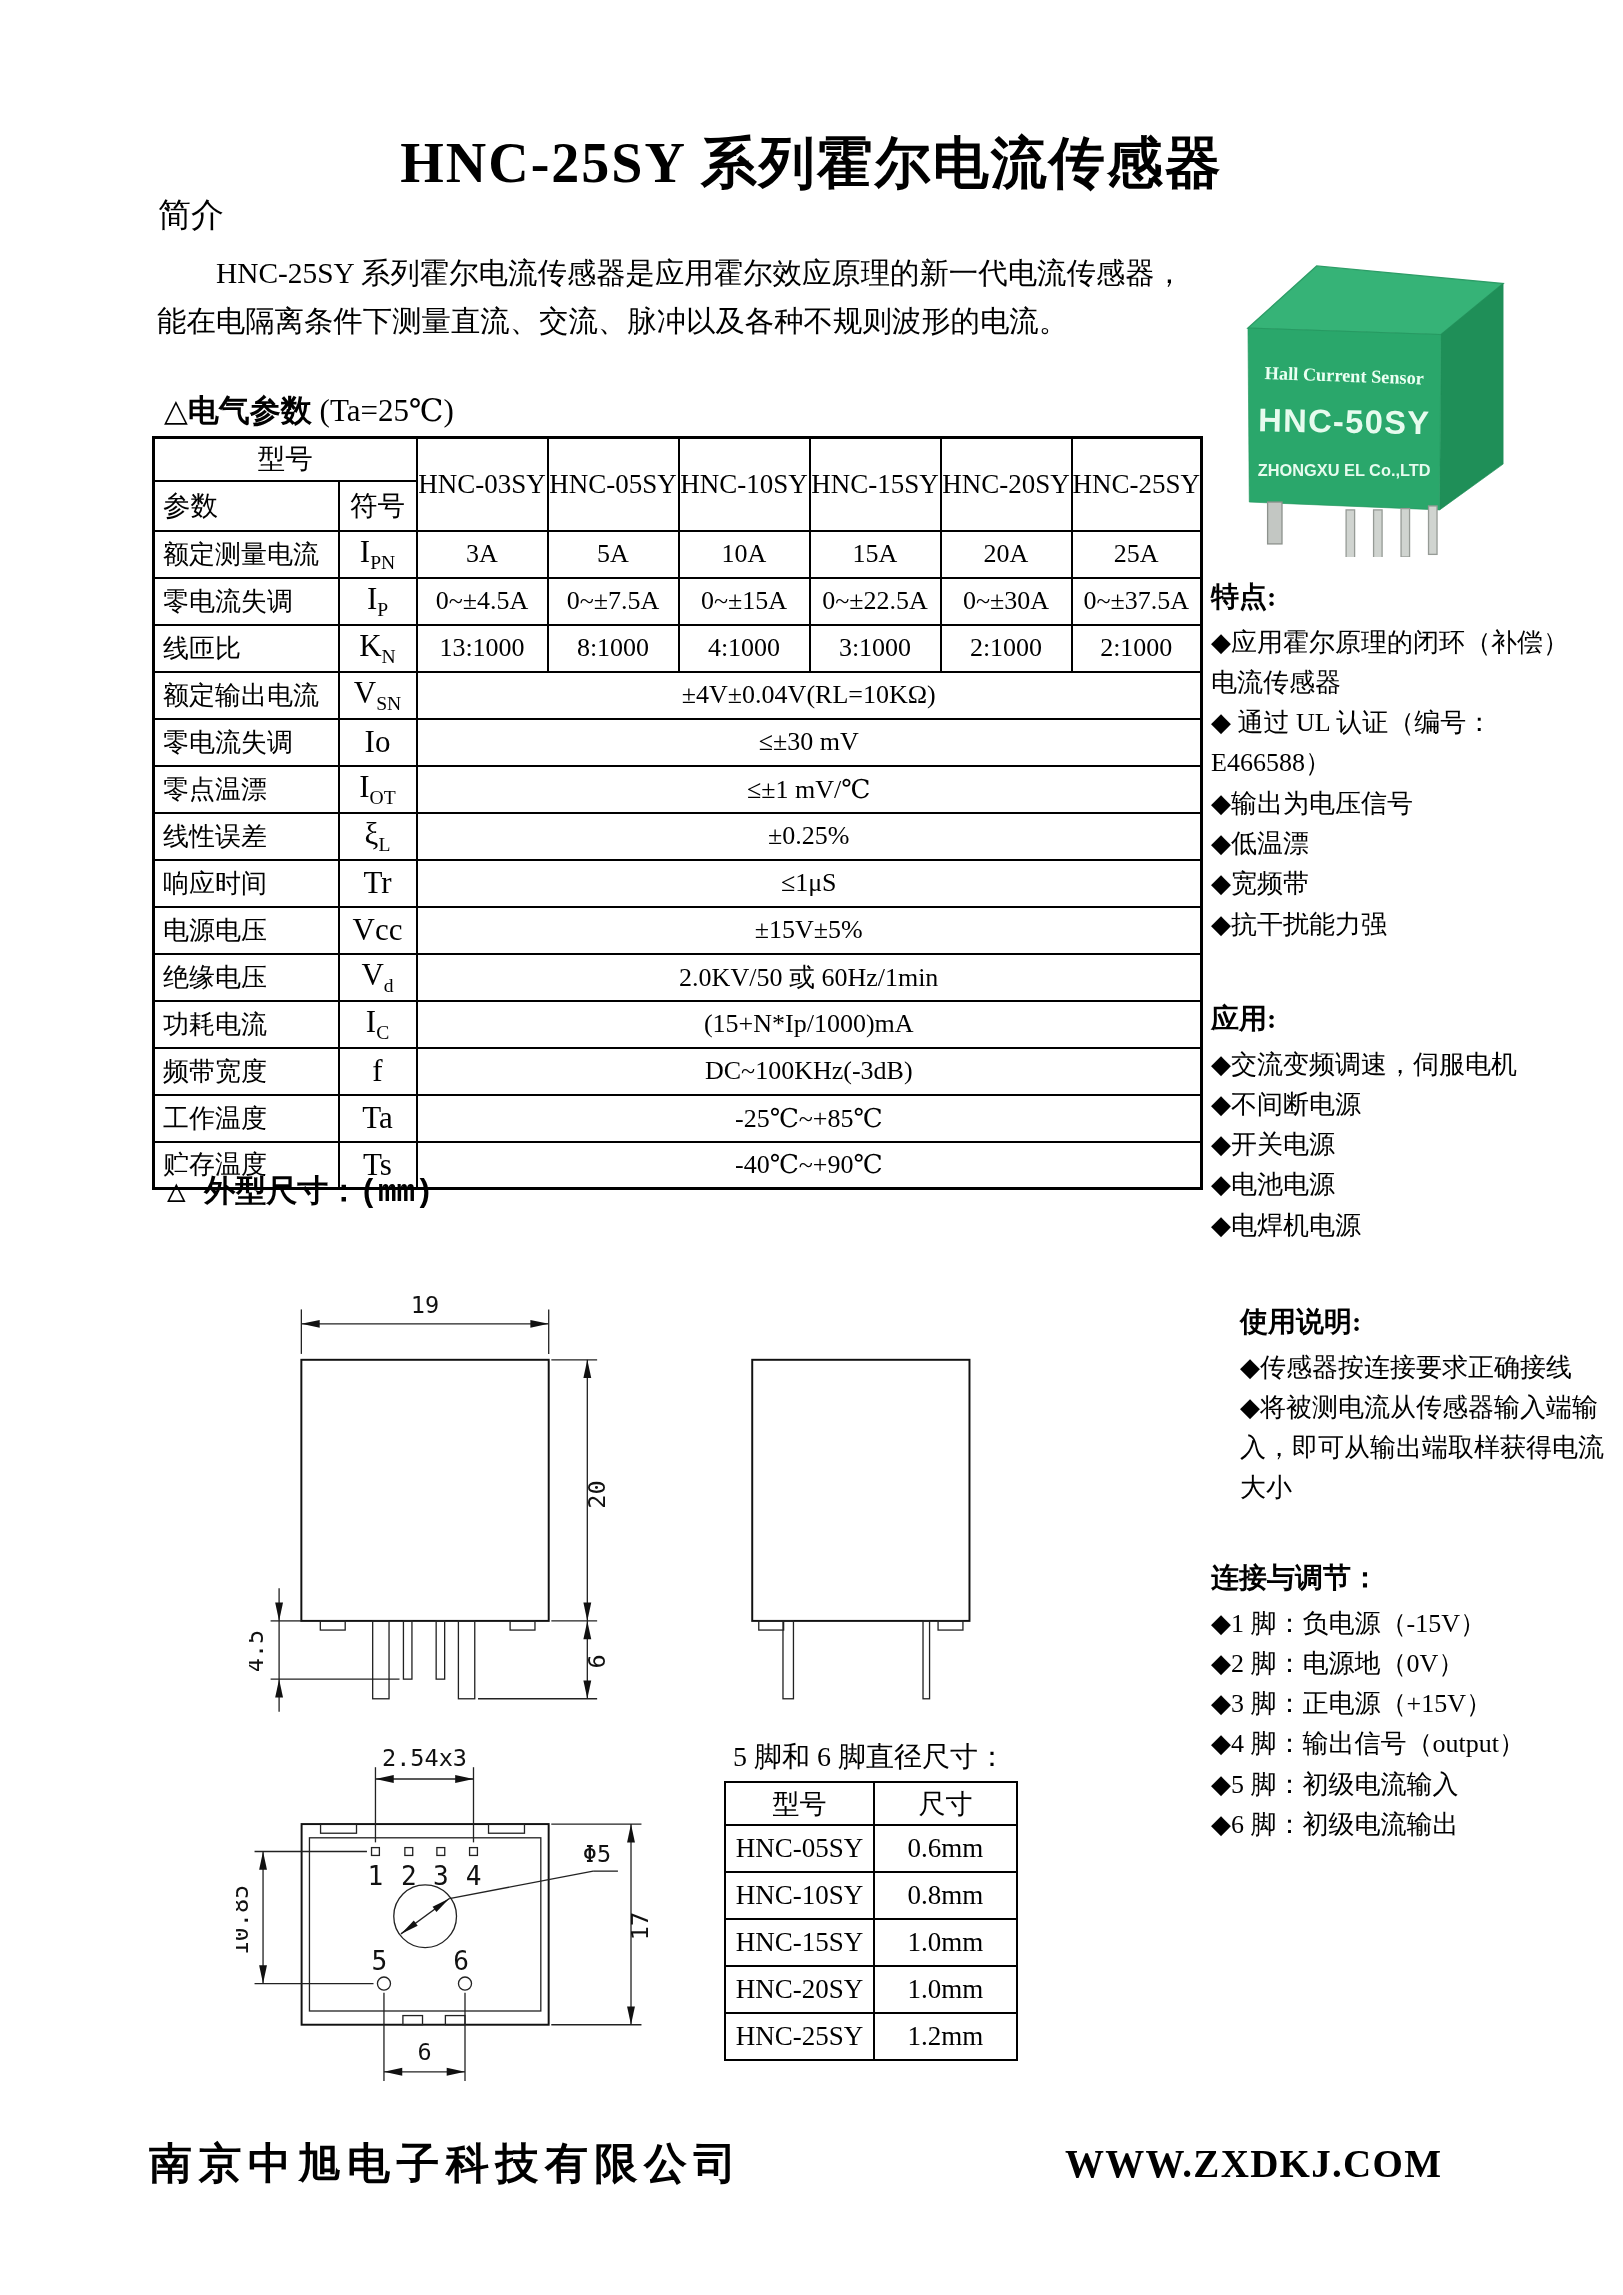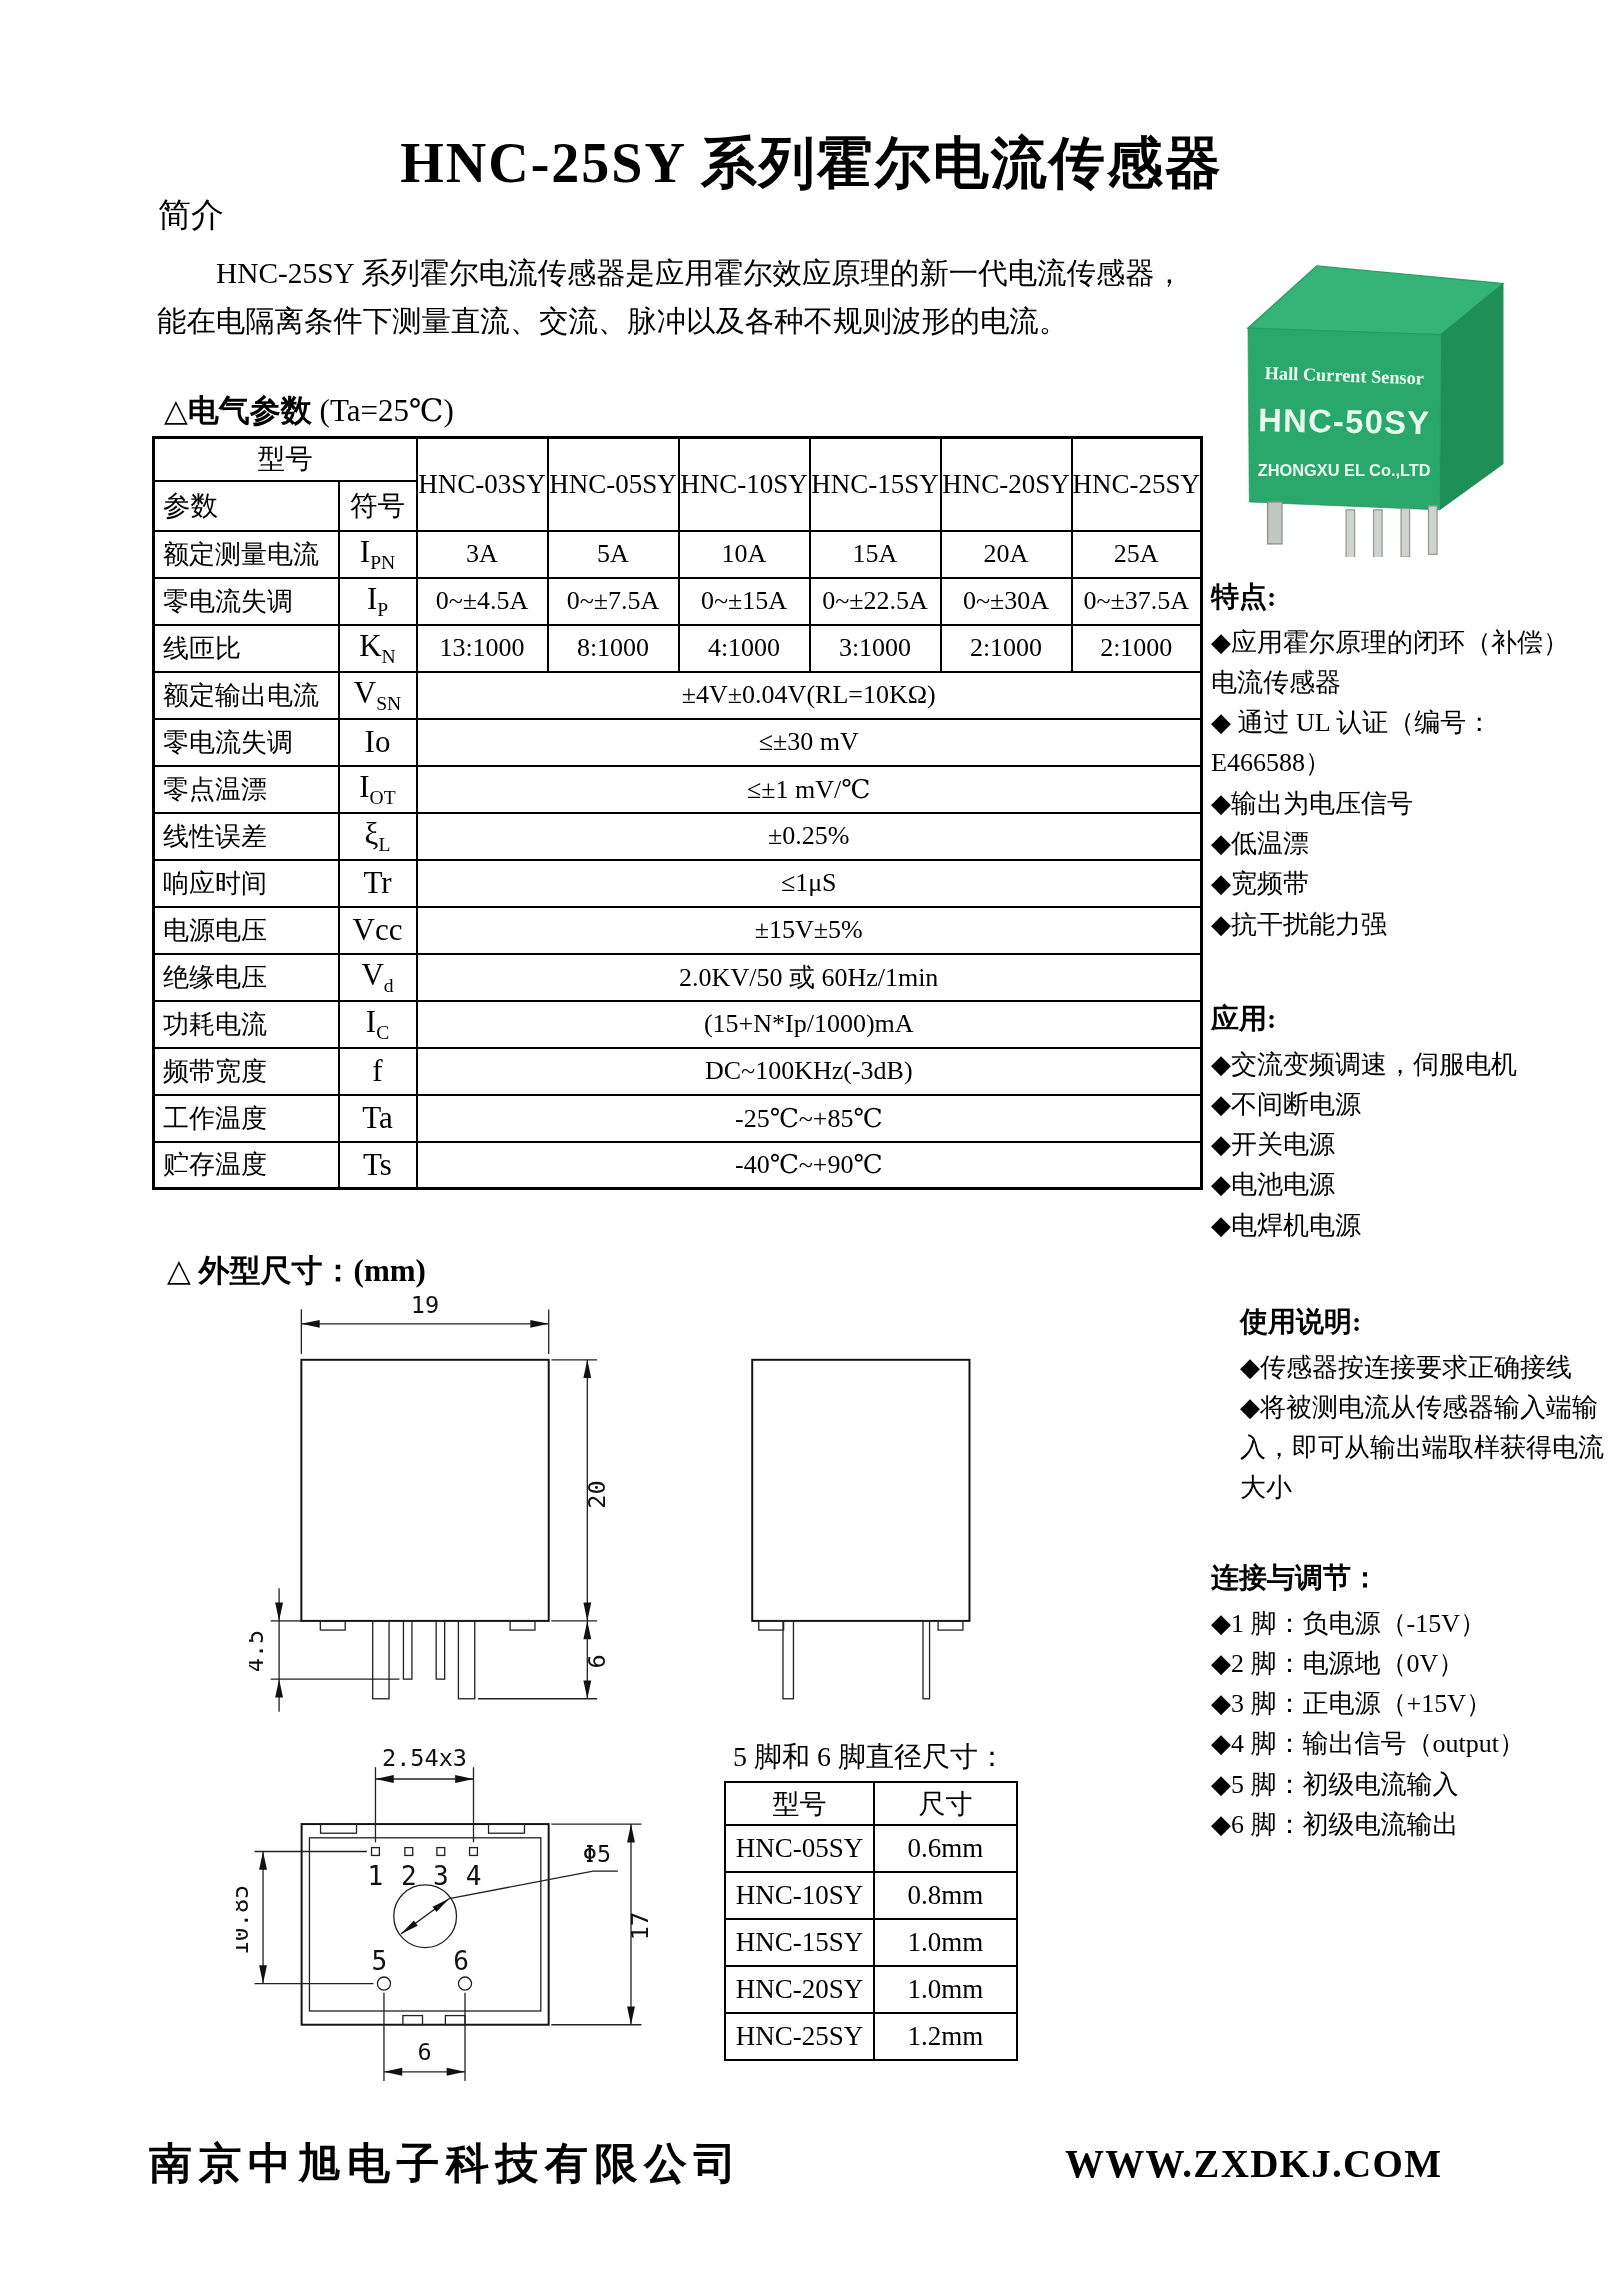--- a/index.html
+++ b/index.html
@@ -5,21 +5,21 @@
   html,body{margin:0;padding:0;background:#888;}
   .page{position:relative;width:1623px;height:2295px;background:#ffffff;color:#000;
         font-family:"Liberation Serif","DejaVu Serif",serif;overflow:hidden;}
   .abs{position:absolute;}
   .title{left:0;top:98px;width:1623px;text-align:center;font-size:56px;font-weight:bold;letter-spacing:2px;margin-top:28px;}
   .intro-h{left:158px;top:193px;font-size:33px;}
   .intro-p{left:157px;top:250px;width:1040px;font-size:29.4px;line-height:1.62;text-indent:59px;}
   .sec-h{font-size:31px;font-weight:bold;}
   .elec-h{left:164px;top:390px;}
   .elec-h .cond{font-weight:normal;}
-  .dim-h{left:167px;top:1250px;}
+  .dim-h{left:167px;top:1170px;font-family:Liberation Mono, monospace;}
   
   .etable{position:absolute;left:152px;top:436px;width:1048px;border-collapse:collapse;table-layout:fixed;border:3.3px solid #000;}
   .etable td{border:2px solid #000;text-align:center;vertical-align:middle;font-size:26px;padding:0 2.6px;overflow:hidden;}
   .etable td.pc{text-align:left;padding-left:7.9px;font-size:26px;}
   .etable td.sc{font-size:31px;}
   .etable td.sc sub{font-size:19.6px;}
   .etable td.hc{font-size:27.5px;}
   .etable td.model{font-size:27px;padding:0;}
   
   .side{left:1211px;width:378px;}

